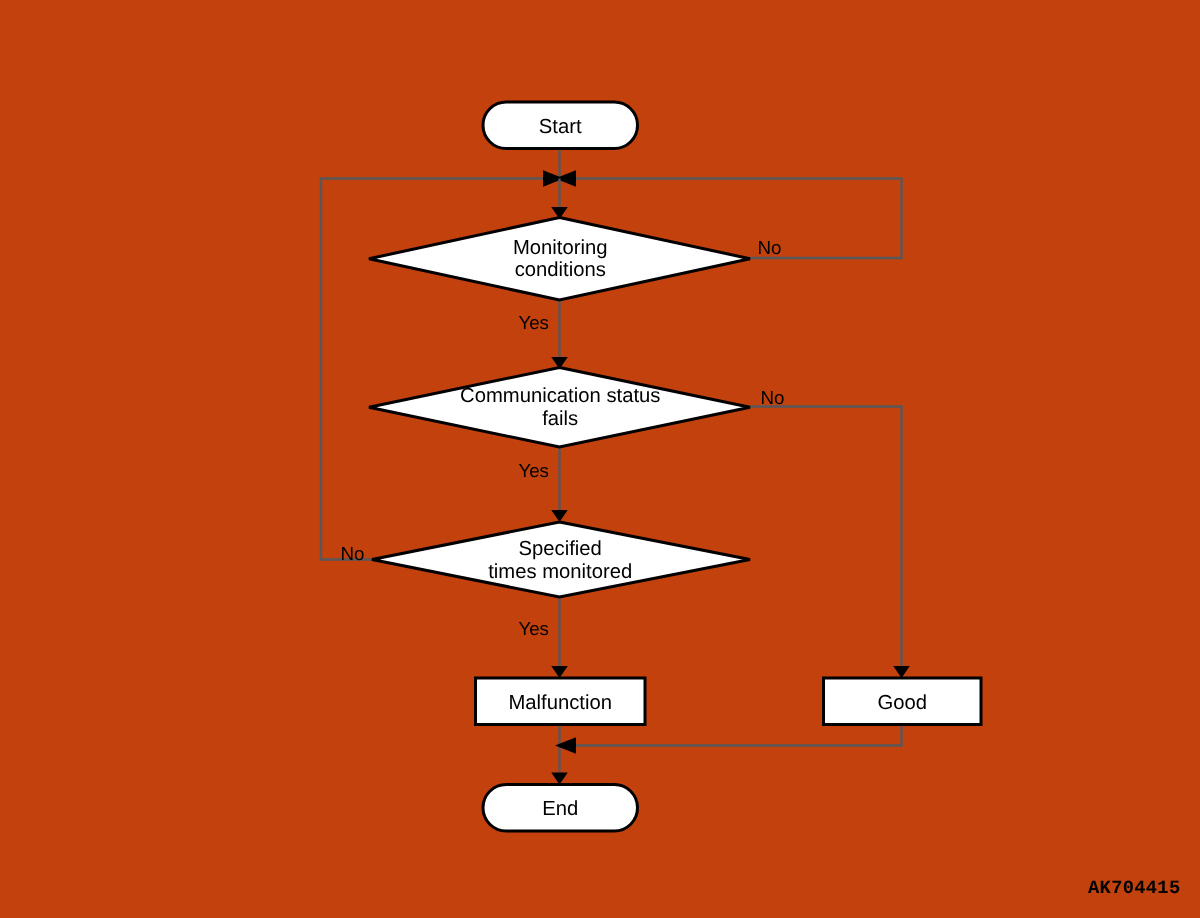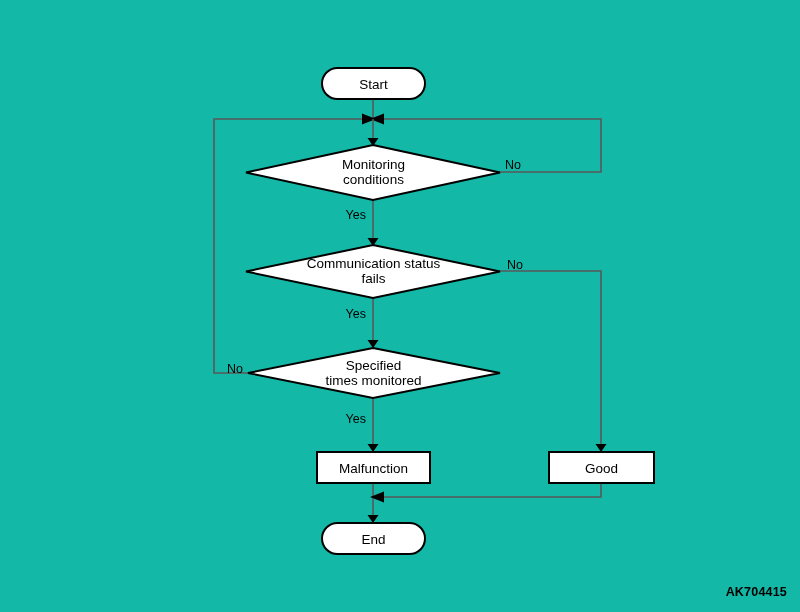--- a/index.html
+++ b/index.html
@@ -9,21 +9,21 @@
     background: #ffffff;
   }
   body {
     font-family: "Liberation Sans", sans-serif;
     color: #000000;
   }
   #canvas {
     position: relative;
     width: 800px;
     height: 612px;
-    background: #14b8a6;
+    background: #c2410c;
     overflow: hidden;
   }
   #flow-svg {
     position: absolute;
     left: 0;
     top: 0;
     width: 800px;
     height: 612px;
   }
   .node-text {
@@ -47,21 +47,21 @@
     fill: none;
   }
   .connector-head {
     fill: #000000;
     stroke: none;
   }
   .figure-code {
     position: absolute;
     right: 13px;
     bottom: 13px;
-    font-family: Liberation Sans, sans-serif;
+    font-family: Liberation Mono, monospace;
     font-size: 12.5px;
     font-weight: bold;
     color: #000000;
     letter-spacing: 0.2px;
   }
 </style>
 </head>
 <body>
 
 <div id="canvas">

